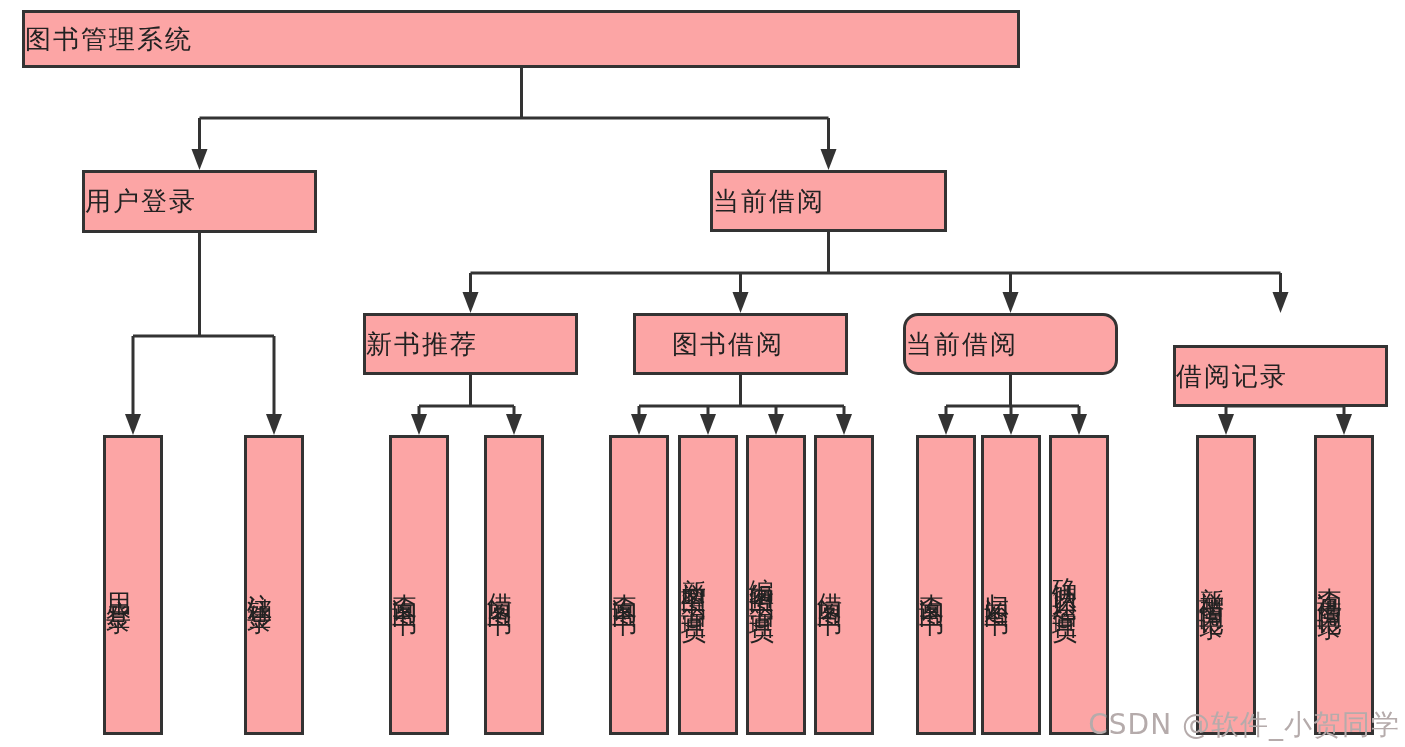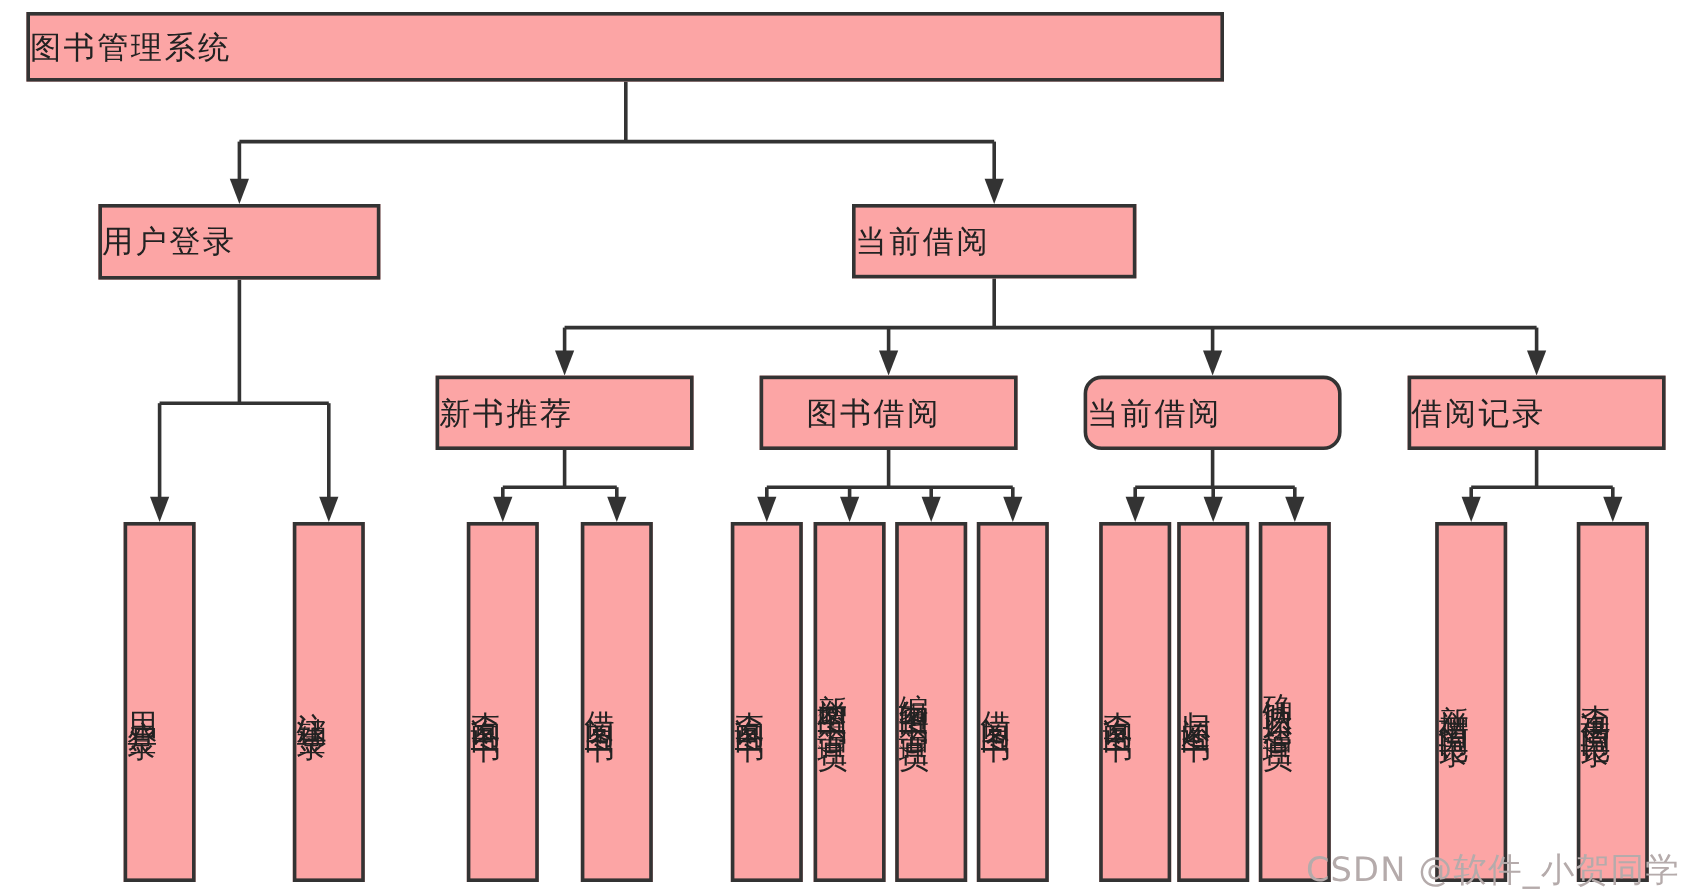--- a/index.html
+++ b/index.html
@@ -43,21 +43,21 @@
 
   
   .l2-0 { left: 82px;  top: 170px; width: 235px; height: 63px; }
   .l2-1 { left: 710px; top: 170px; width: 237px; height: 62px; }
 
   
   .l3 { top: 313px; width: 215px; height: 62px; }
   .l3-0 { left: 363px; font-family: Liberation Serif, serif; }
   .l3-1 { left: 633px; padding-left: 36px; }
   .l3-2 { left: 903px; border-radius: 15px; }
-  .l3-3 { left: 1173px; }
+  .l3-3 { left: 1173px; margin-top: 32px; }
 
   
   .leaf { top: 435px; width: 60px; height: 300px; }
   .vtext {
     writing-mode: vertical-rl;
     text-orientation: mixed;
     font-size: 25px;
     letter-spacing: 6px;
     line-height: 1;
     color: #222222;

